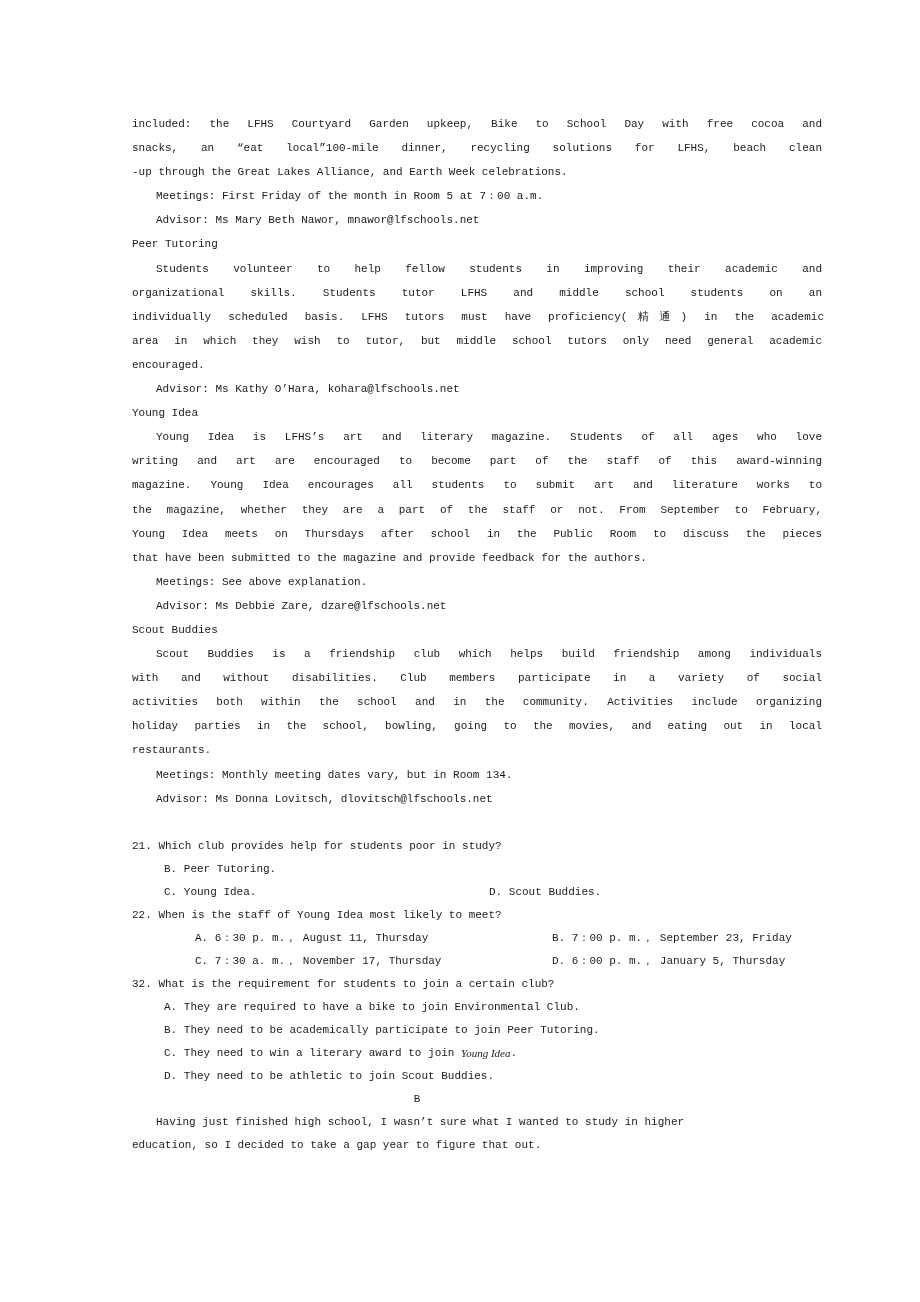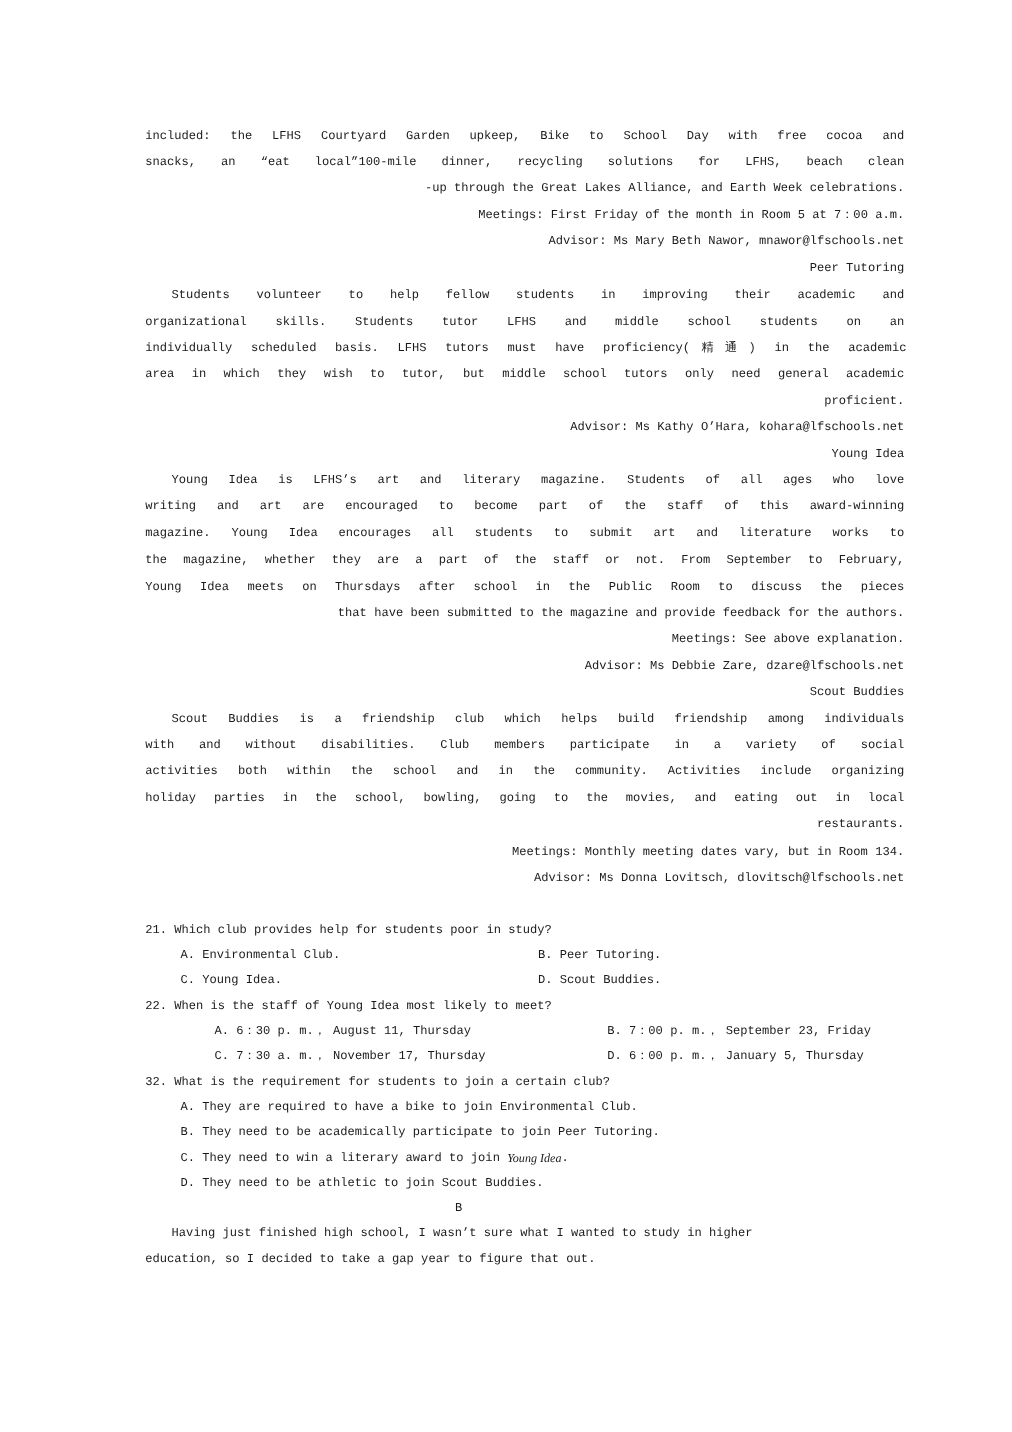--- a/index.html
+++ b/index.html
@@ -1,19 +1,19 @@
 <!DOCTYPE html>
 <html><head>
 <meta charset="utf-8">
 <style>
   html, body { margin: 0; padding: 0; background: #ffffff; }
   body { width: 920px; height: 1302px; position: relative; overflow: hidden;
          font-family: "Liberation Mono", "DejaVu Sans Mono", monospace; color: #1a1a1a; }
   .page { position: absolute; left: 132px; top: 112px; width: 690px; font-size: 11px; }
-  .line { height: 24.1px; line-height: 24.1px; white-space: nowrap; overflow: visible; text-align: right; }
+  .line { height: 24.1px; line-height: 24.1px; white-space: nowrap; overflow: visible; }
   .just { text-align: justify; text-align-last: justify; white-space: normal; }
   .ind { padding-left: 24px; }
   .q { height: 23px; line-height: 23px; white-space: nowrap; }
   .opt { padding-left: 32px; display: flex; }
   .opt span.col { display: inline-block; }
   .c1 { width: 325px; }
   .c1w { width: 357px; margin-left: 31px; }
   .center { text-align: center; padding-right: 120px; }
   .gap { height: 24px; }
   em { font-style: italic; font-family: "Liberation Serif", serif; }
@@ -27,21 +27,21 @@
   <div class="line just">snacks, an “eat local”100-mile dinner, recycling solutions for LFHS, beach clean</div>
   <div class="line">-up through the Great Lakes Alliance, and Earth Week celebrations.</div>
   <div class="line ind">Meetings: First Friday of the month in Room 5 at 7：00 a.m.</div>
   <div class="line ind">Advisor: Ms Mary Beth Nawor, mnawor@lfschools.net</div>
 
   <div class="line">Peer Tutoring</div>
   <div class="line just ind">Students volunteer to help fellow students in improving their academic and</div>
   <div class="line just">organizational skills. Students tutor LFHS and middle school students on an</div>
   <div class="line just" style="width:692px">individually scheduled basis. LFHS tutors must have proficiency(精通) in the academic</div>
   <div class="line just">area in which they wish to tutor, but middle school tutors only need general academic</div>
-  <div class="line">proficient.</div>
+  <div class="line">encouraged.</div>
   <div class="line ind">Advisor: Ms Kathy O’Hara, kohara@lfschools.net</div>
 
   <div class="line">Young Idea</div>
   <div class="line just ind">Young Idea is LFHS’s art and literary magazine. Students of all ages who love</div>
   <div class="line just">writing and art are encouraged to become part of the staff of this award-winning</div>
   <div class="line just">magazine. Young Idea encourages all students to submit art and literature works to</div>
   <div class="line just">the magazine, whether they are a part of the staff or not. From September to February,</div>
   <div class="line just">Young Idea meets on Thursdays after school in the Public Room to discuss the pieces</div>
   <div class="line">that have been submitted to the magazine and provide feedback for the authors.</div>
   <div class="line ind">Meetings: See above explanation.</div>
@@ -53,21 +53,20 @@
   <div class="line just">activities both within the school and in the community. Activities include organizing</div>
   <div class="line just">holiday parties in the school, bowling, going to the movies, and eating out in local</div>
   <div class="line">restaurants.</div>
   <div class="line ind">Meetings: Monthly meeting dates vary, but in Room 134.</div>
   <div class="line ind">Advisor: Ms Donna Lovitsch, dlovitsch@lfschools.net</div>
 
   <div class="gap"></div>
 
   <div class="q">21. Which club provides help for students poor in study?</div>
   <div class="q opt">
-    <span class="col c1">A. Environmental Club.</span>
     <span class="col">B. Peer Tutoring.</span>
   </div>
   <div class="q opt">
     <span class="col c1">C. Young Idea.</span>
     <span class="col">D. Scout Buddies.</span>
   </div>
 
   <div class="q">22. When is the staff of Young Idea most likely to meet?</div>
   <div class="q opt">
     <span class="col c1w">A. 6：30 p. m.， August 11, Thursday</span>

